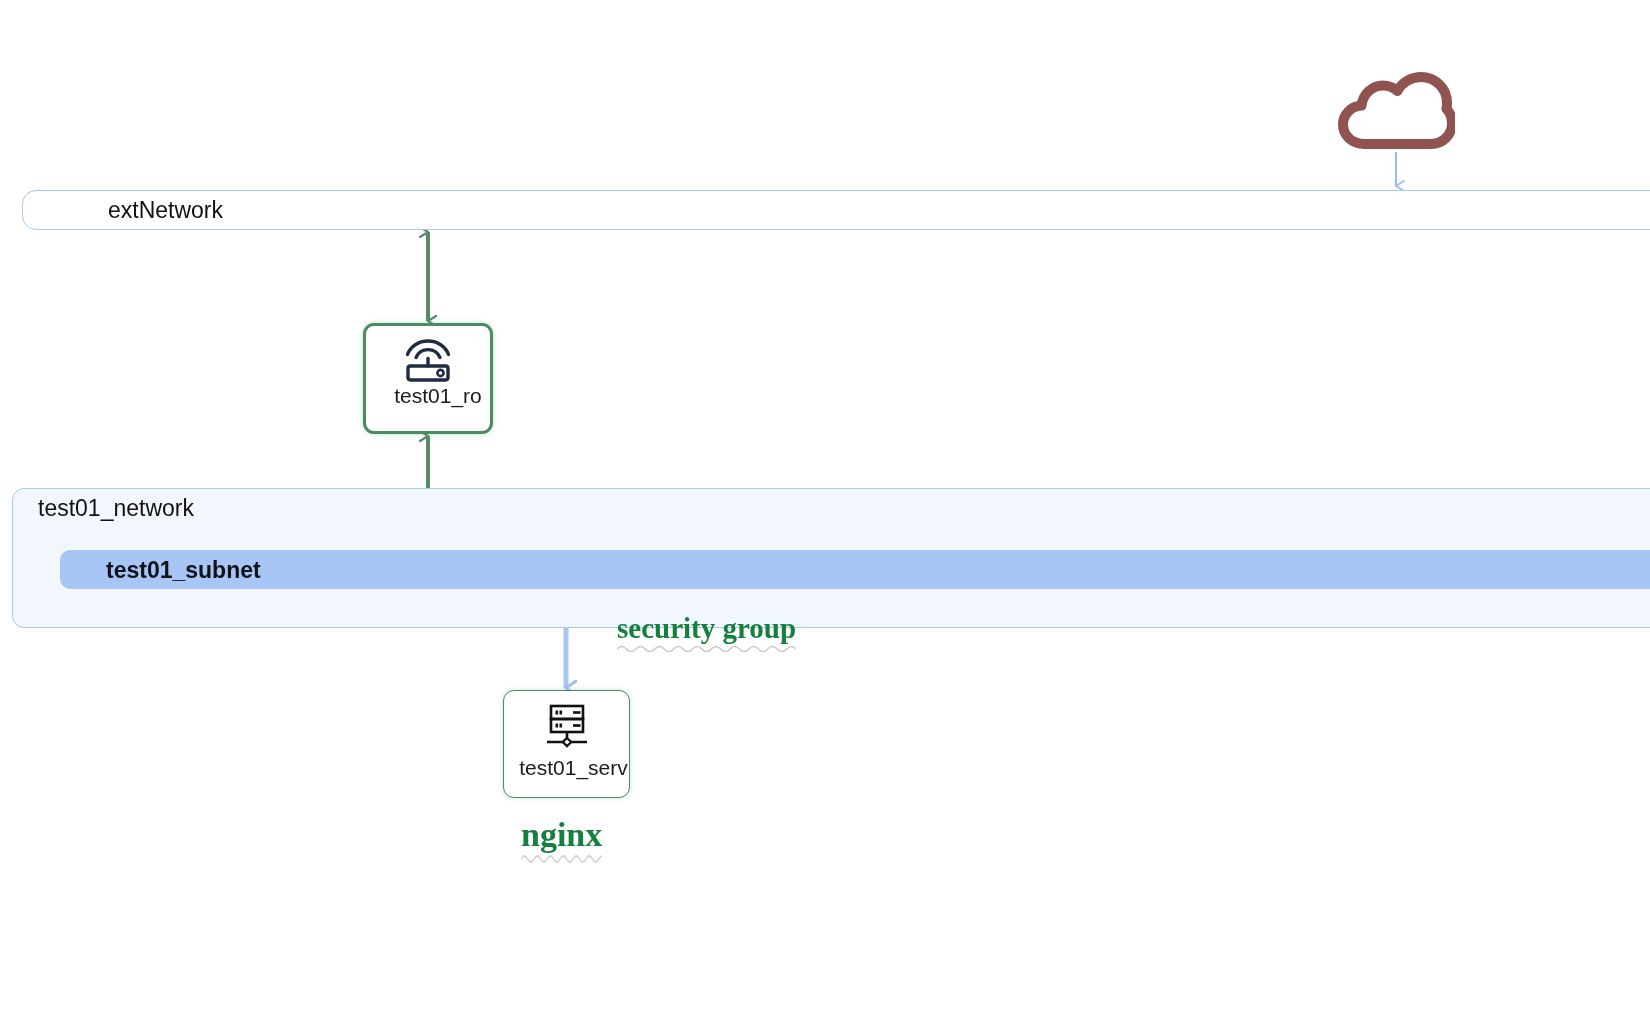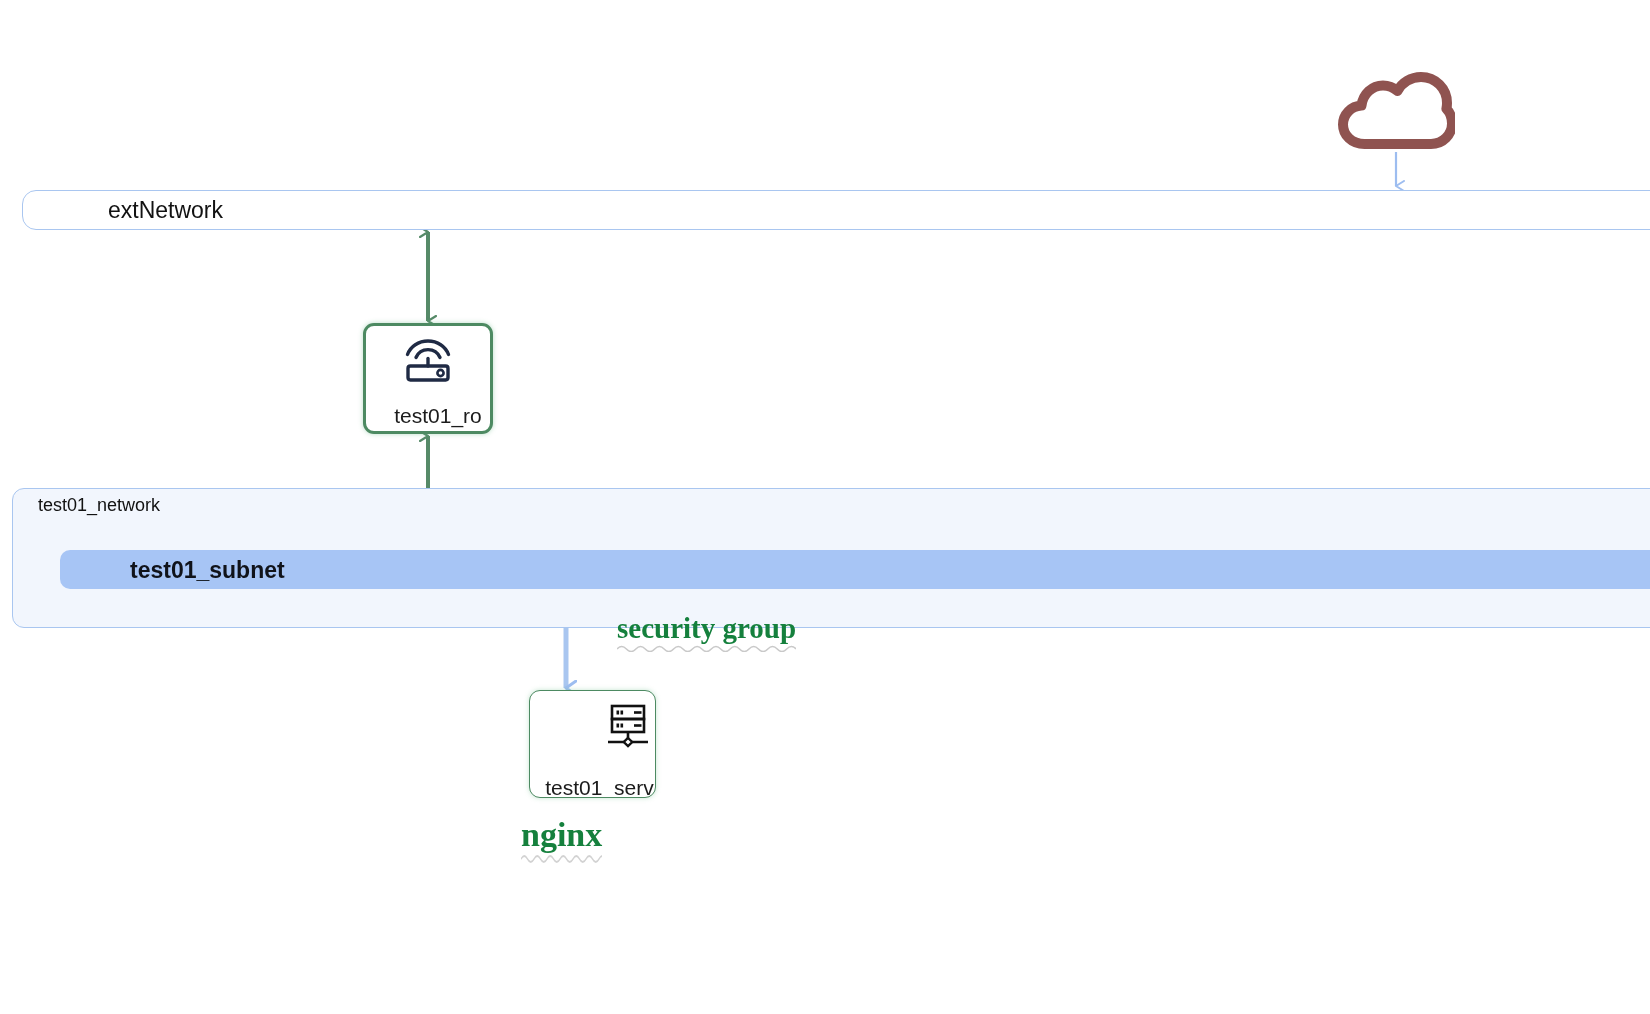--- a/index.html
+++ b/index.html
@@ -68,21 +68,21 @@
     width: 1680px;
     height: 140px;
     background: #f2f6fd;
     border: 1.6px solid #a9c6f0;
     border-radius: 12px;
   }
   #test01-network > .net-label {
     position: absolute;
     left: 25px;
     top: 6px;
-    font-size: 18px;
+    font-size: 23px;
     color: #121212;
     white-space: nowrap;
   }
 
   
   #test01-subnet {
     position: absolute;
     box-sizing: border-box;
     left: 60px;
     top: 550px;
@@ -93,21 +93,20 @@
   }
   #test01-subnet .subnet-label {
     position: absolute;
     left: 46px;
     top: 50%;
     transform: translateY(-50%);
     font-size: 23px;
     font-weight: bold;
     color: #10131a;
     white-space: nowrap;
-    margin-left: 24px;
   }
 
   
   .node {
     position: absolute;
     box-sizing: border-box;
     background: #ffffff;
     overflow: hidden;
     display: flex;
     flex-direction: column;
@@ -117,37 +116,36 @@
   #router-node {
     left: 363px;
     top: 323px;
     width: 130px;
     height: 111px;
     border: 3.2px solid #4d8a62;
     border-radius: 11px;
     box-shadow: 0 0 5px rgba(100,180,130,0.45);
   }
   #server-node {
-    left: 529px;
+    left: 503px;
     top: 690px;
     width: 127px;
     height: 108px;
     border: 1.8px solid #4d8a62;
     border-radius: 11px;
     box-shadow: 0 0 5px rgba(110,190,140,0.40);
-    align-items: flex-end;
   }
   .node-icon {
     margin-top: 12px;
     line-height: 0;
   }
   #server-node .node-icon { margin-top: 13px; }
 
   .node-label {
-    margin-top: 22px;
+    margin-top: 2px;
     font-size: 21px;
     color: #1b1b1b;
     white-space: nowrap;
     line-height: 1.15;
     align-self: center;
   }
   #router-node .node-label { margin-left: 20px; }
   #server-node .node-label { margin-left: 14px; }
 
   

